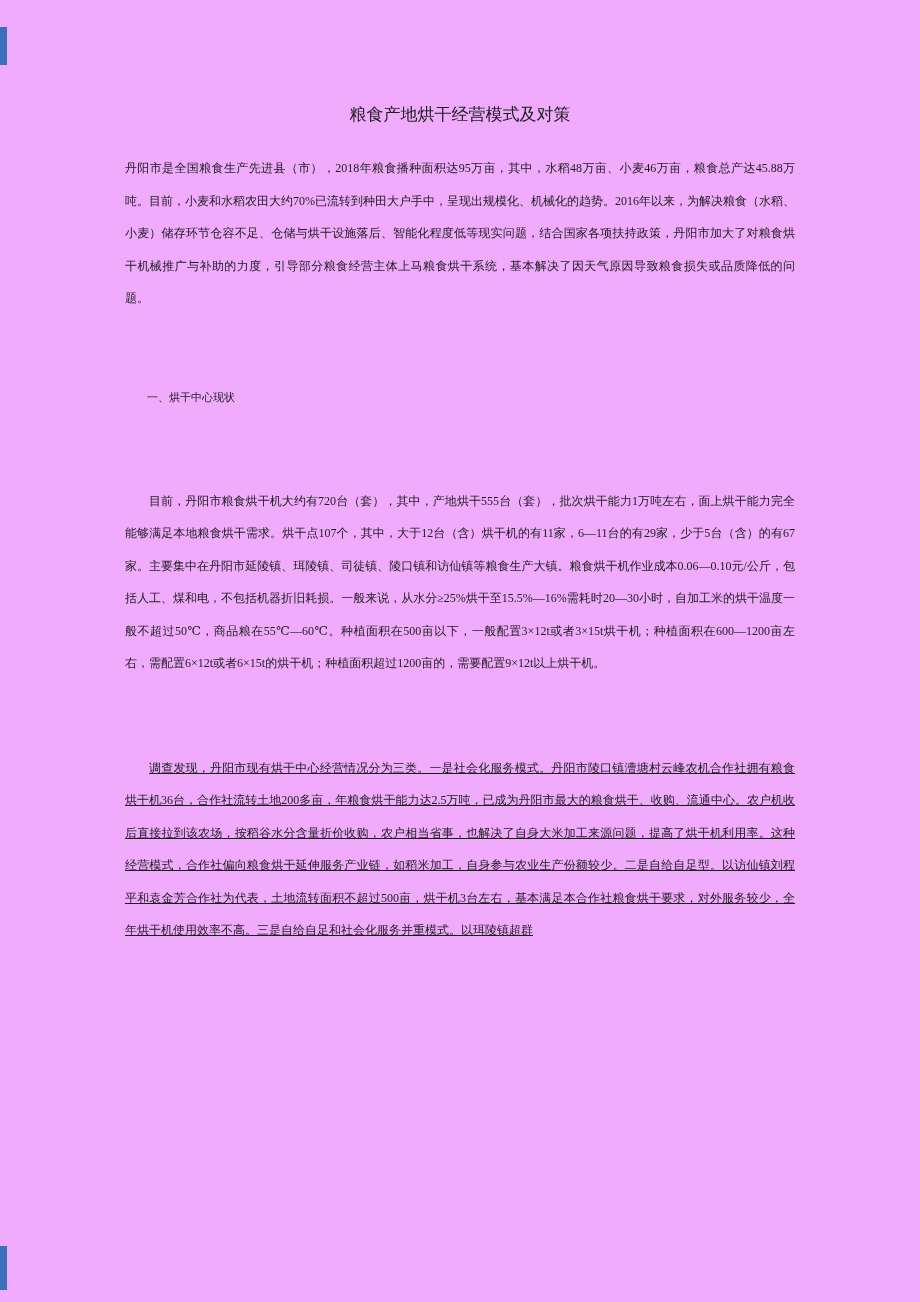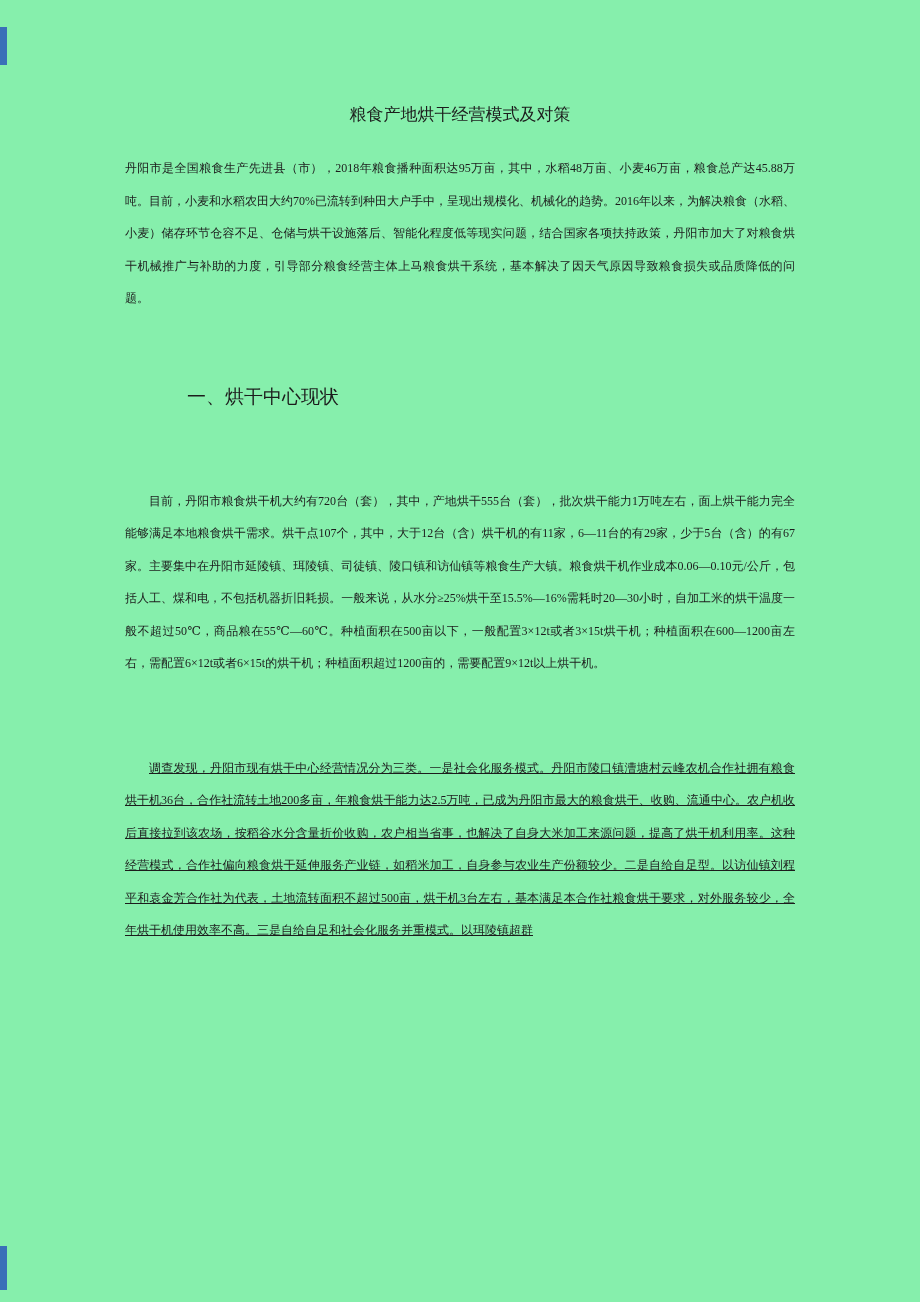--- a/index.html
+++ b/index.html
@@ -2,21 +2,21 @@
 <html><head>
 <meta charset="utf-8">
 <style>
   * { margin: 0; padding: 0; box-sizing: border-box; }
   html, body { background: #ffffff; }
   .page {
     position: relative;
     width: 920px;
     height: 1302px;
     margin: 0 auto;
-    background: #86efac;
+    background: #f0abfc;
     overflow: hidden;
     font-family: "Liberation Serif", "DejaVu Serif", serif;
     color: #1c1c1c;
   }
   .accent {
     position: absolute;
     left: 0;
     width: 7px;
   }
   .accent-top { top: 27px; height: 38px; }
@@ -35,24 +35,23 @@
     line-height: 22px;
     color: #1c1c1c;
   }
   .para {
     font-size: 12px;
     line-height: 32.5px;
     text-align: justify;
     word-break: break-all;
   }
   .heading {
-    font-size: 19px;
+    font-size: 11px;
     font-weight: 400;
     line-height: 32px;
-    margin-left: 24px;
   }
   .indent { text-indent: 2em; }
   .h-indent { text-indent: 2em; }
   .mt-intro { margin-top: 26px; }
   .mt-h1 { margin-top: 66px; }
   .mt-p2 { margin-top: 72px; }
   .mt-h2 { margin-top: 48px; }
   .mt-p3 { margin-top: 72px; text-decoration: underline; }
 </style>
 </head>

